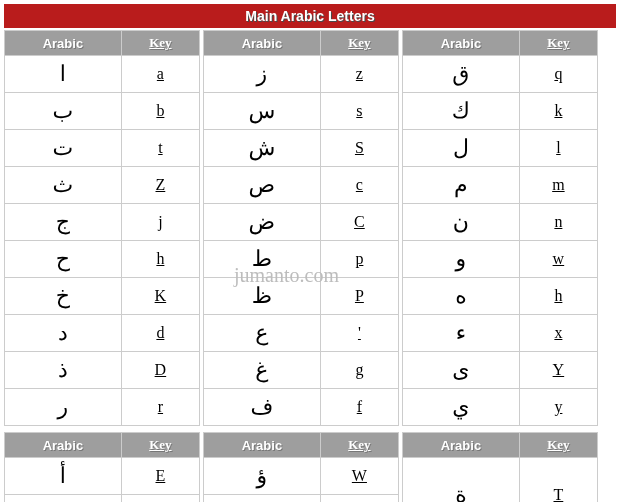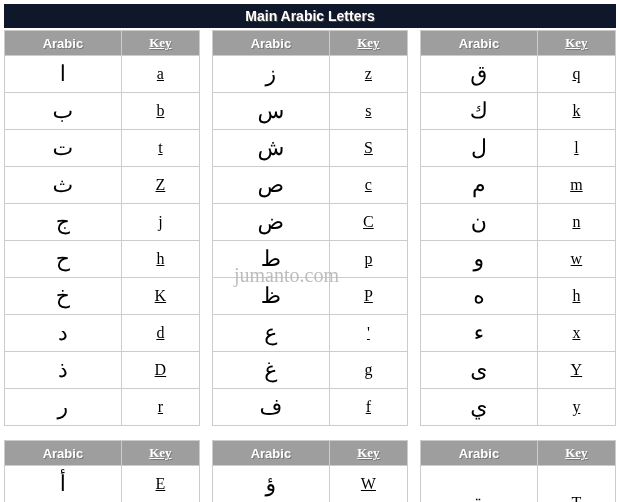--- a/index.html
+++ b/index.html
@@ -4,33 +4,33 @@
 <style>
   body {
     margin: 0;
     padding: 4px;
     font-family: Verdana, Arial, sans-serif;
     font-size: 13px;
     background: #fff;
     width: 612px;
   }
   .title-bar {
-    background: #0f172a;
+    background: #b91c1c;
     color: #fff;
     text-align: center;
     font-weight: bold;
     font-size: 14px;
     padding: 4px 0;
     margin: 0 0 2px 0;
     text-shadow: 1px 1px 0 #4a4a4a;
   }
   .tables-row {
     display: flex;
-    gap: 12px;
-    margin-bottom: 14px;
+    gap: 3px;
+    margin-bottom: 6px;
   }
   .tables-row:last-child { margin-bottom: 0; }
   .letter-table {
     border-collapse: collapse;
     width: 196px;
     table-layout: fixed;
   }
   .letter-table th {
     background: #9e9e9e;
     color: #fff;

